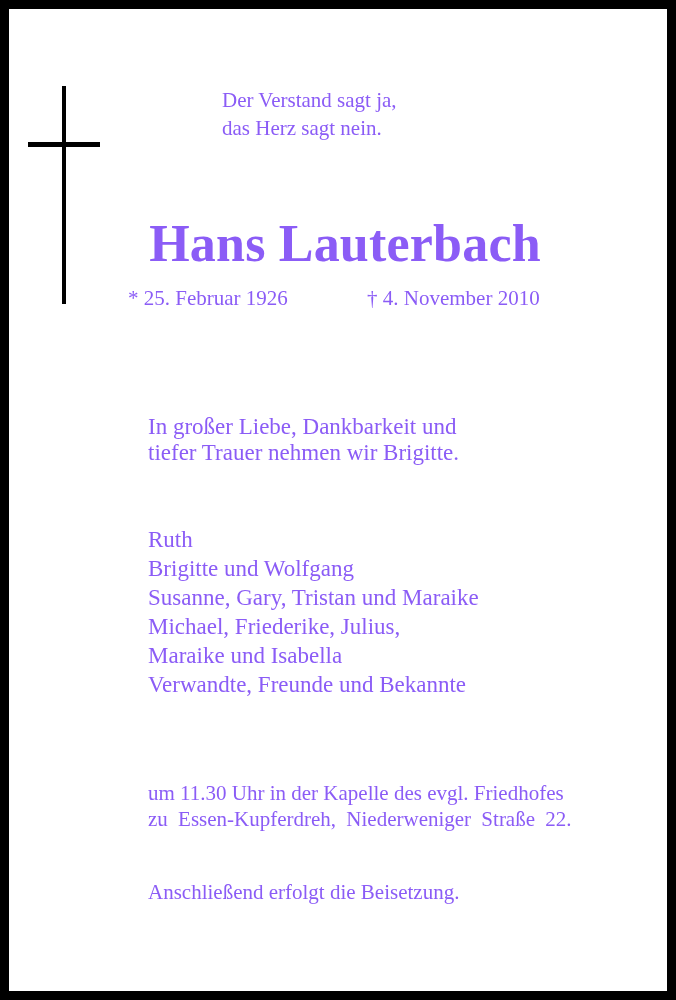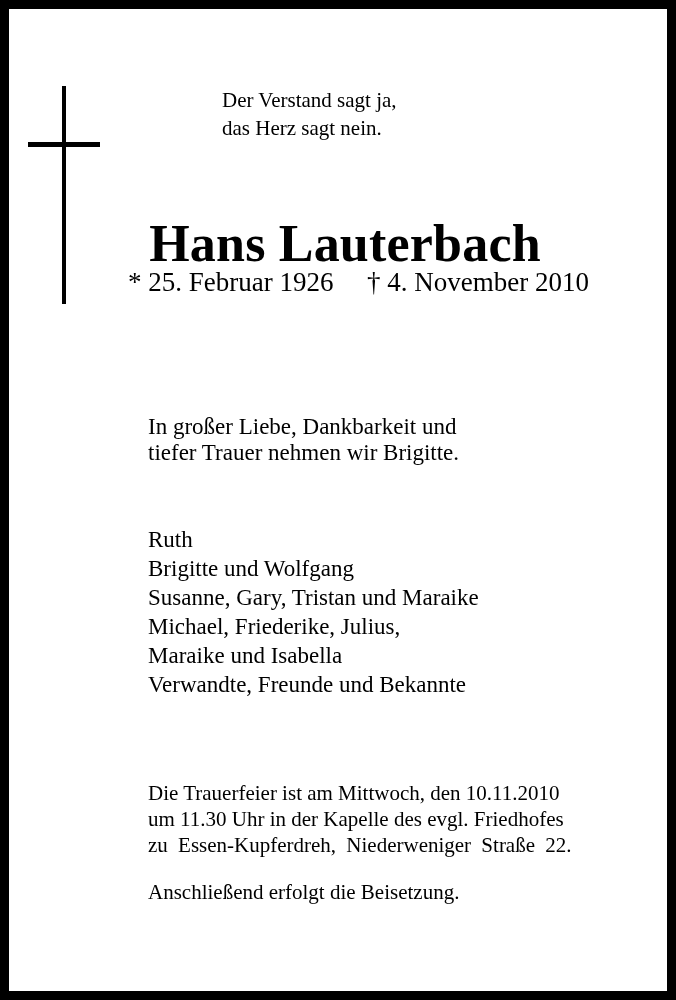--- a/index.html
+++ b/index.html
@@ -1,31 +1,31 @@
 <!DOCTYPE html>
 <html><head>
   <meta charset="utf-8">
   <style>
     html, body { margin: 0; padding: 0; background: #000; }
     body { width: 676px; height: 1000px; position: relative; overflow: hidden; }
     .card {
       position: absolute; left: 9px; top: 9px; width: 658px; height: 982px;
       background: #fff;
       font-family: "Liberation Serif", "DejaVu Serif", serif;
-      color: #000000;
+      color: #8b5cf6;
     }
     .cross-v { position: absolute; left: 53px; top: 77px; width: 4px; height: 218px; background: #000; }
     .cross-h { position: absolute; left: 19px; top: 133px; width: 72px; height: 5px; background: #000; }
     .motto { position: absolute; left: 213px; top: 77px; font-size: 21px; line-height: 28px; }
     .motto div { white-space: nowrap; }
     .name {
       position: absolute; left: 0; width: 672px; top: 205px; text-align: center;
       font-size: 52px; font-weight: bold; letter-spacing: 0.2px; line-height: 60px;
     }
-    .dates { position: absolute; top: 259px; font-size: 27px; line-height: 28px; white-space: nowrap; text-align: right; }
+    .dates { position: absolute; top: 275px; font-size: 21px; line-height: 28px; white-space: nowrap; text-align: right; }
     .birth { left: 119px; }
     .death { left: 358px; }
     .farewell { position: absolute; left: 139px; top: 405px; font-size: 23px; line-height: 26px; }
     .farewell div { white-space: nowrap; }
     .mourners { position: absolute; left: 139px; top: 516px; font-size: 23px; font-weight: normal; line-height: 29px; }
     .mourners div { white-space: nowrap; }
     .service { position: absolute; left: 139px; top: 771px; font-size: 21px; line-height: 26px; width: 473px; }
     .service div { white-space: nowrap; }
     .burial { position: absolute; left: 139px; top: 870px; font-size: 21px; line-height: 26px; white-space: nowrap; }
   </style>
@@ -56,19 +56,18 @@
   <div class="mourners">
     <div>Ruth</div>
     <div>Brigitte und Wolfgang</div>
     <div>Susanne, Gary, Tristan und Maraike</div>
     <div>Michael, Friederike, Julius,</div>
     <div>Maraike und Isabella</div>
     <div>Verwandte, Freunde und Bekannte</div>
   </div>
 
   <div class="service">
-    <div>Die Trauerfeier ist am Mittwoch, den 10.11.2010</div>
     <div>um 11.30 Uhr in der Kapelle des evgl. Friedhofes</div>
     <div style="word-spacing:5px;">zu Essen-Kupferdreh, Niederweniger Straße 22.</div>
   </div>
 
   <div class="burial">Anschließend erfolgt die Beisetzung.</div>
 </div>
 
 </body></html>

